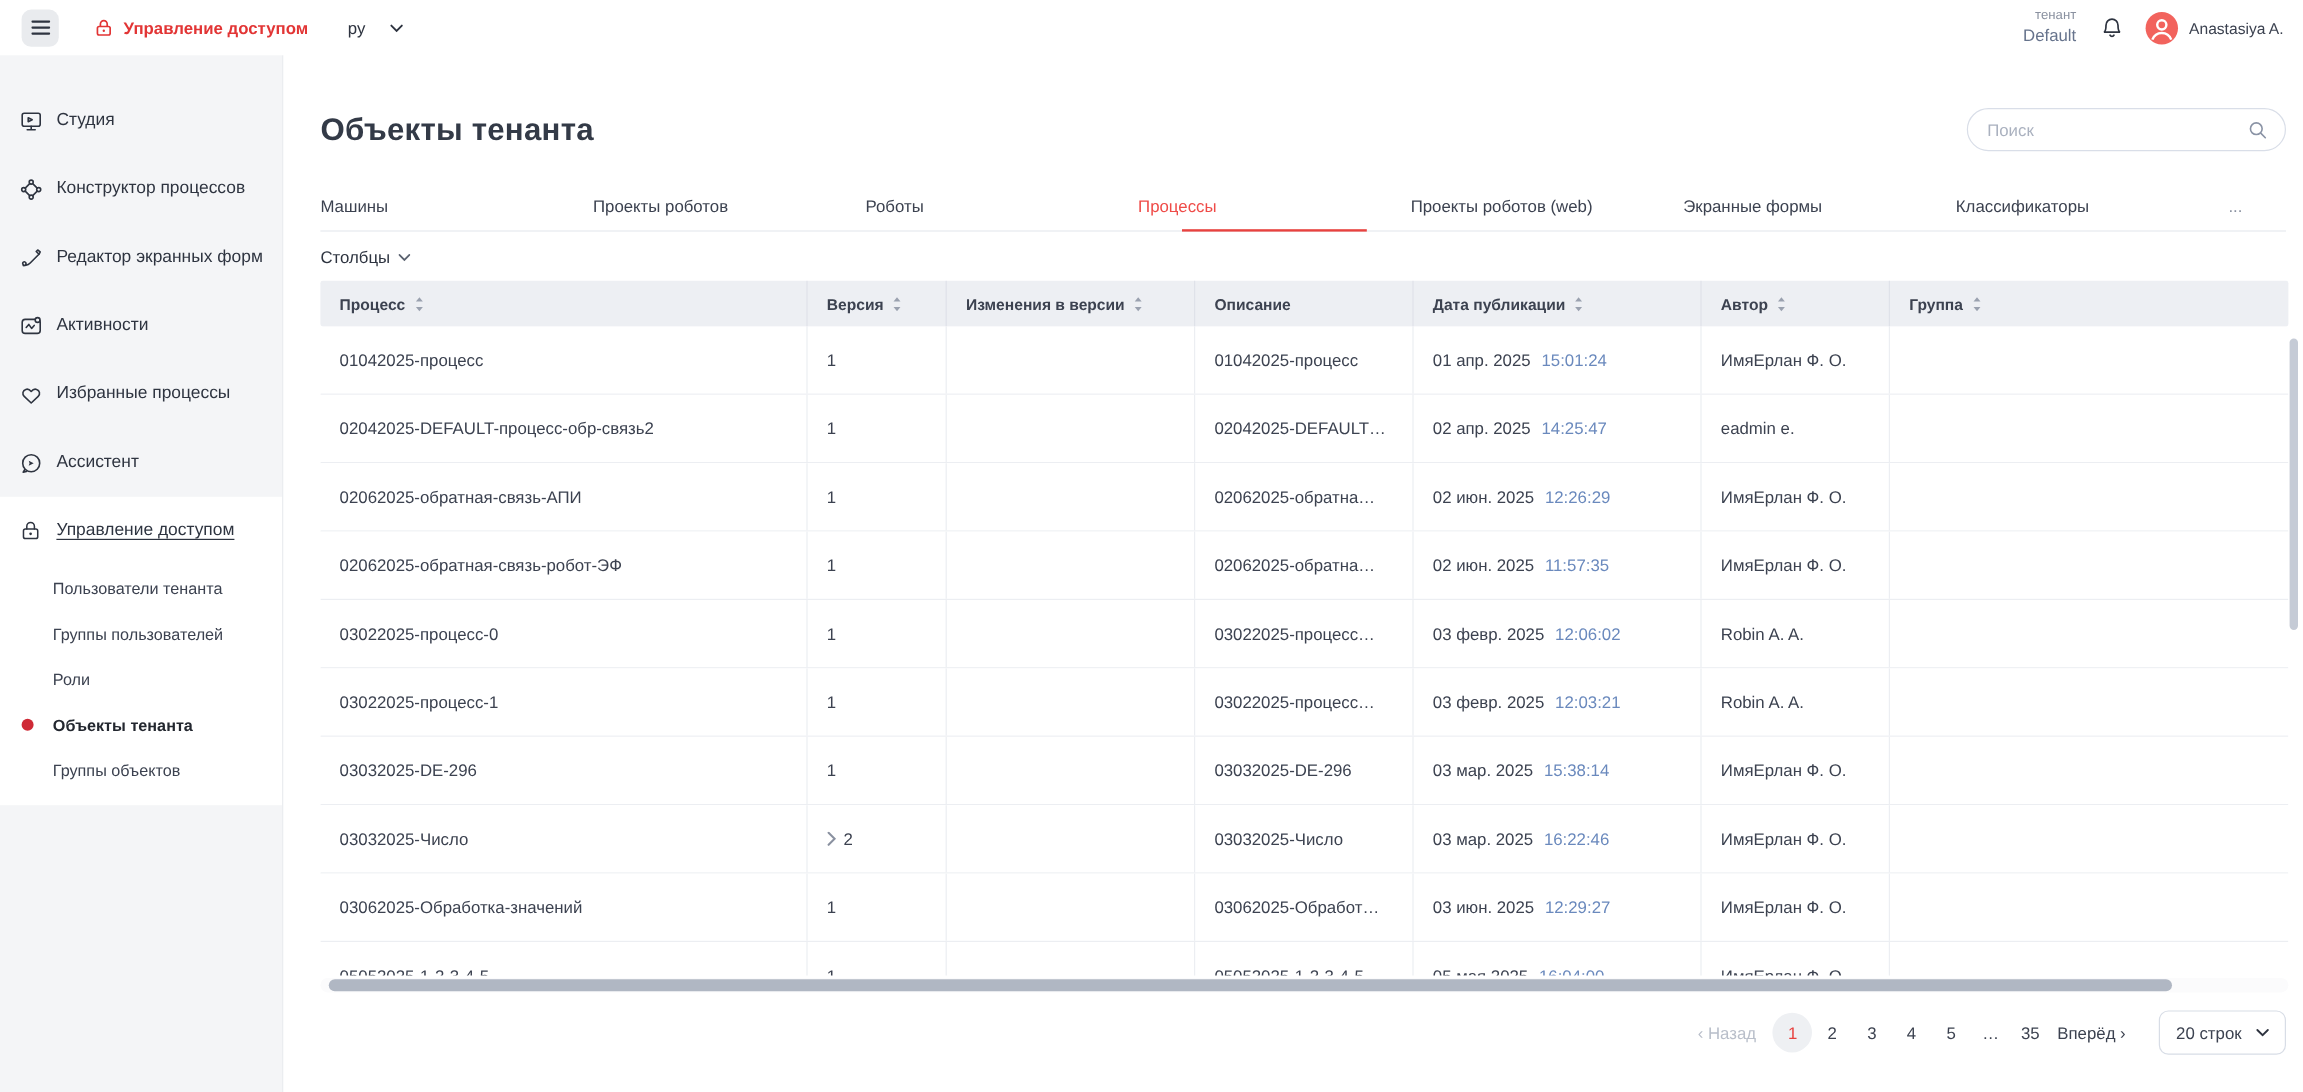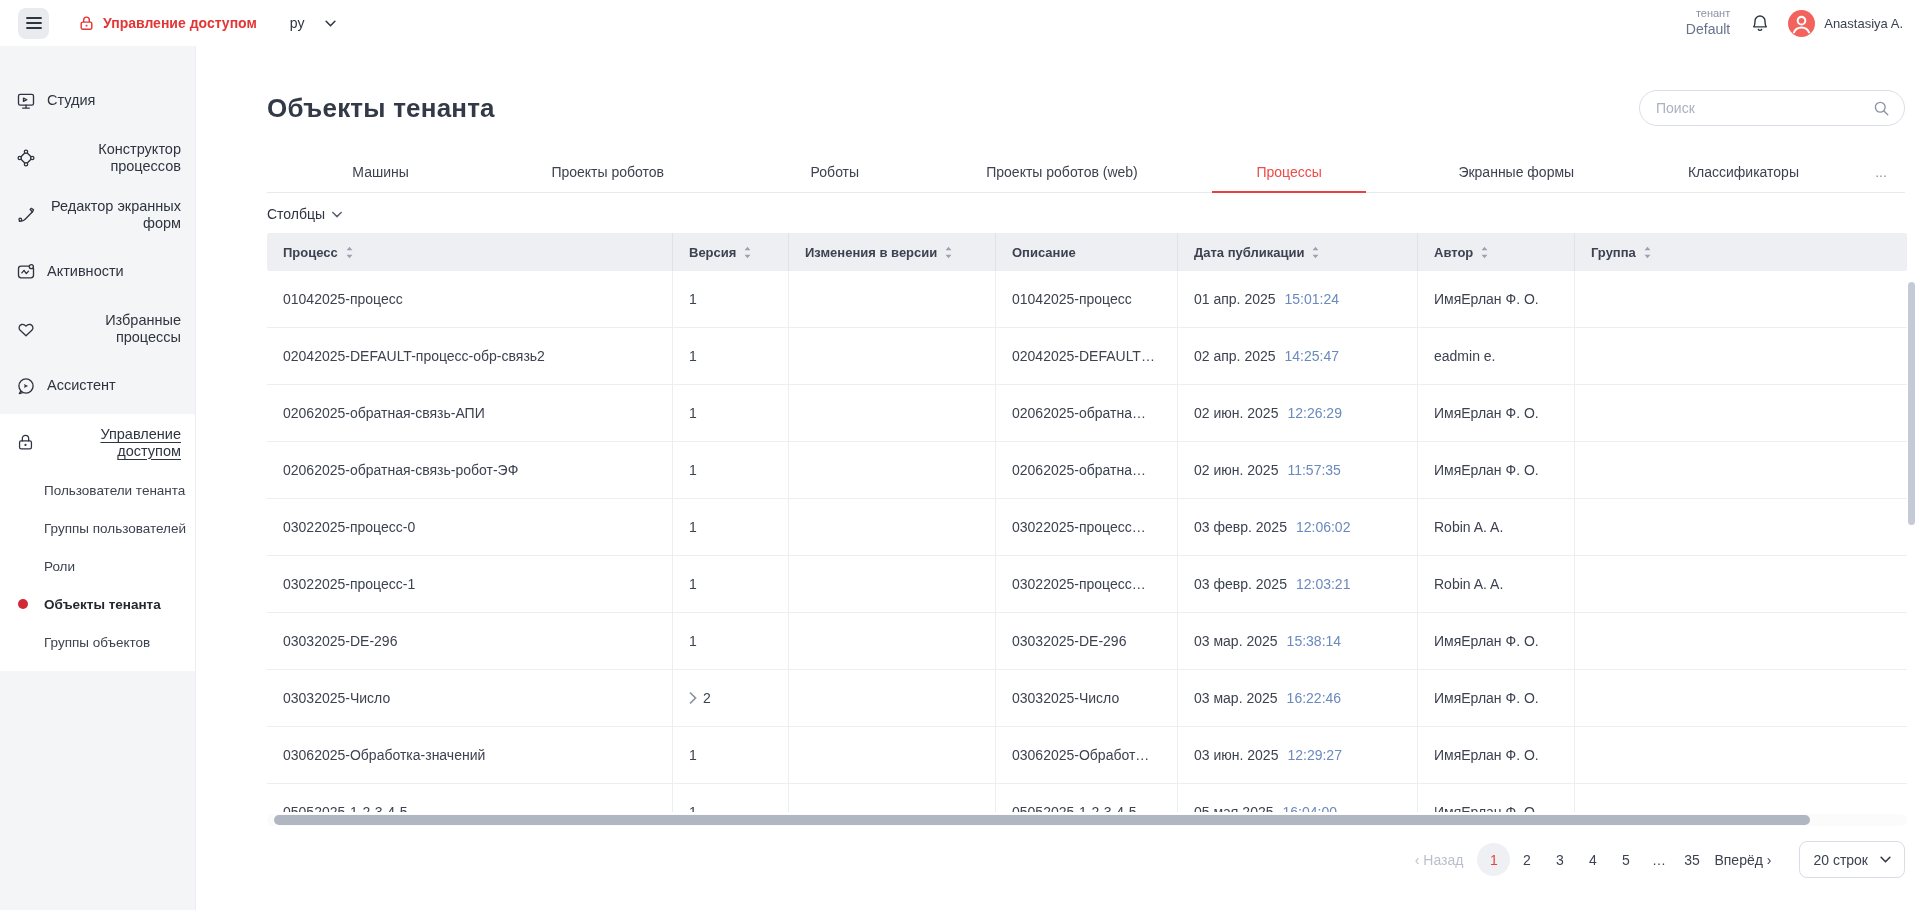--- a/index.html
+++ b/index.html
@@ -19,41 +19,41 @@
   .lang { display:flex; align-items:center; gap:21px; margin-left:33px; font-size:14px; color:#2e3440; cursor:pointer; }
   .topbar-spacer { flex:1; }
   .tenant-block { text-align:right; margin-right:20px; line-height:1.25; }
   .tenant-label { font-size:11px; color:#8a91a0; }
   .tenant-value { font-size:14px; color:#66738c; }
   .bell { margin-right:18px; cursor:pointer; color:#2e3440; }
   .avatar { width:27px; height:27px; border-radius:50%; background:#f2635d; display:flex; align-items:center; justify-content:center; overflow:hidden; }
   .user-name { font-size:13px; color:#3c4250; margin-left:9px; }
 
   
-  .sidebar { position:absolute; left:0; top:46px; bottom:0; width:196px; background:#f4f5f7; border-right:1px solid #ebedf0; padding-top:26px; z-index:2;text-align:right; }
+  .sidebar { position:absolute; left:0; top:46px; bottom:0; width:236px; background:#f4f5f7; border-right:1px solid #ebedf0; padding-top:26px; z-index:2; }
   .nav-item { height:57px; display:flex; align-items:center; gap:11px; padding:0 14px 0 16px; font-size:14.5px; font-weight:500; color:#2e3440; cursor:pointer; line-height:1.15; }
   .nav-item .nav-ic { flex:0 0 20px; color:#2e3440; }
   .section-active { background:#ffffff; padding-bottom:10px; }
   .section-active .nav-item-label { text-decoration:underline; text-underline-offset:3px; }
   .sub-item { height:38px; display:flex; align-items:center; padding-left:44px; font-size:13.5px; color:#3c4250; cursor:pointer; position:relative; }
   .sub-item.active { font-weight:700; color:#23272f; }
   .sub-item .dot { position:absolute; left:18px; width:10px; height:10px; border-radius:50%; background:#cf2a36; }
 
   
   .main { position:absolute; left:247px; top:46px; right:0; bottom:0; background:#fff; padding:0 14px 0 20px; }
   .header-row { display:flex; justify-content:space-between; align-items:center; margin-top:44px; }
   .page-title { font-size:26px; font-weight:700; color:#333a47; letter-spacing:.2px; }
   .search-box { width:266px; height:36px; border:1px solid #d9dee8; border-radius:18px; display:flex; align-items:center; padding:0 14px 0 16px; background:#fff; }
   .search-box input { border:none; outline:none; flex:1; font-size:14px; font-family:inherit; color:#3c4250; background:transparent; }
   .search-box input::placeholder { color:#aab1bf; }
   .search-box .sicon { color:#8a93a5; cursor:pointer; }
 
   
   .tabs { display:flex; margin-top:25px; border-bottom:1px solid #e6e9ee; height:42px; }
-  .tab { flex:1; display:flex; align-items:center; justify-content:center; font-size:14px; color:#3c4250; cursor:pointer; position:relative; }
+  .tab { flex:1; display:flex; align-items:center; justify-content:flex-start; font-size:14px; color:#3c4250; cursor:pointer; position:relative; }
   .tab.more { flex:0 0 48px; color:#8a91a0; }
   .tab.active { color:#ef4b48; }
   .tab.active::after { content:""; position:absolute; left:16%; right:16%; bottom:-1px; height:2px; background:#e8423f; }
 
   
   .columns-btn { margin-top:13px; display:inline-flex; align-items:center; gap:7px; font-size:14px; color:#2e3440; cursor:pointer; }
   .columns-btn .cicon { color:#5b6370; }
 
   
   .table { margin-top:10px; width:1640px; }
@@ -244,25 +244,25 @@
   <div class="tabs" id="tabs">
       <div class="tab">
         <span>Машины</span>
       </div>
       <div class="tab">
         <span>Проекты роботов</span>
       </div>
       <div class="tab">
         <span>Роботы</span>
       </div>
+      <div class="tab active">
+        <span>Процессы</span>
+      </div>
       <div class="tab">
         <span>Проекты роботов (web)</span>
-      </div>
-      <div class="tab active">
-        <span>Процессы</span>
       </div>
       <div class="tab">
         <span>Экранные формы</span>
       </div>
       <div class="tab">
         <span>Классификаторы</span>
       </div>
       <div class="tab more">
         <span>...</span>
       </div>

